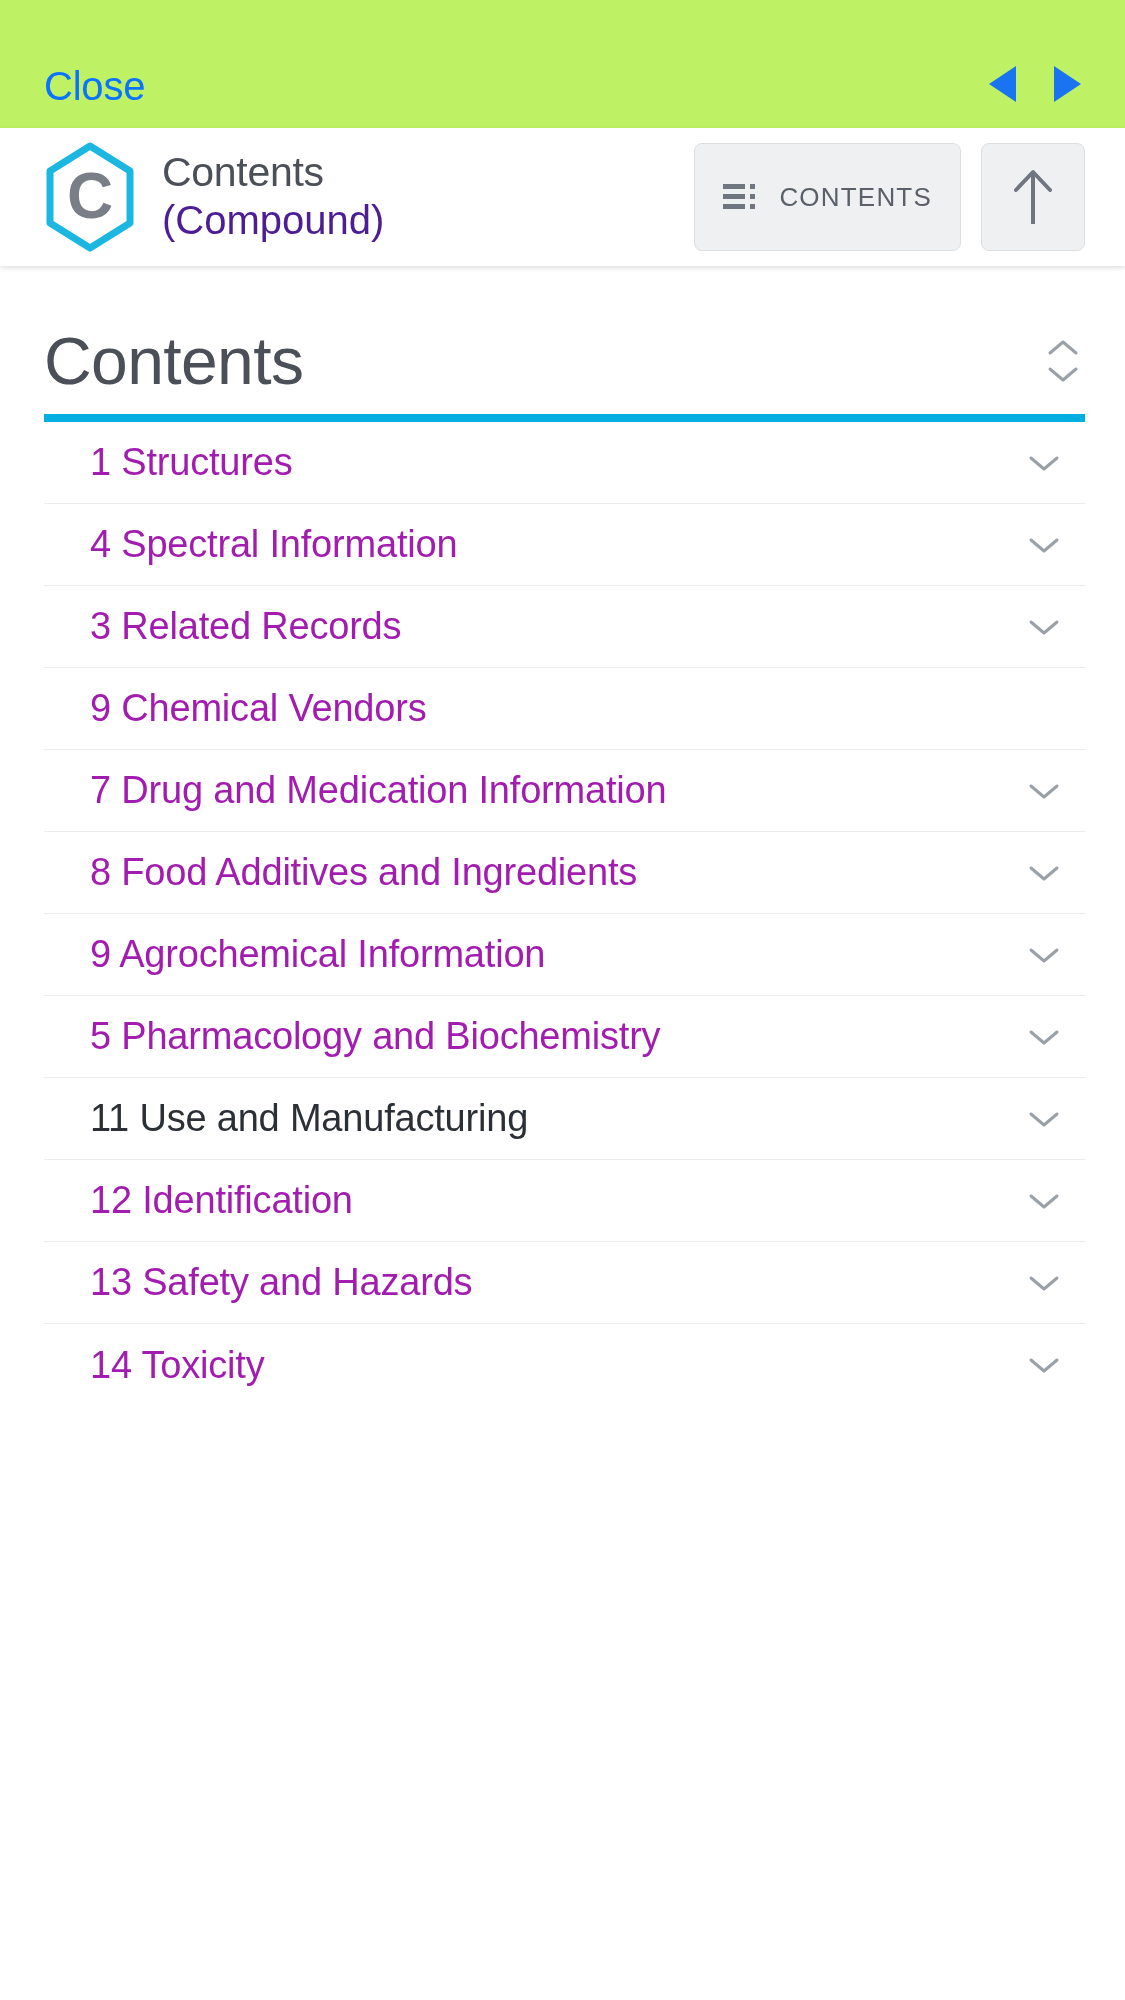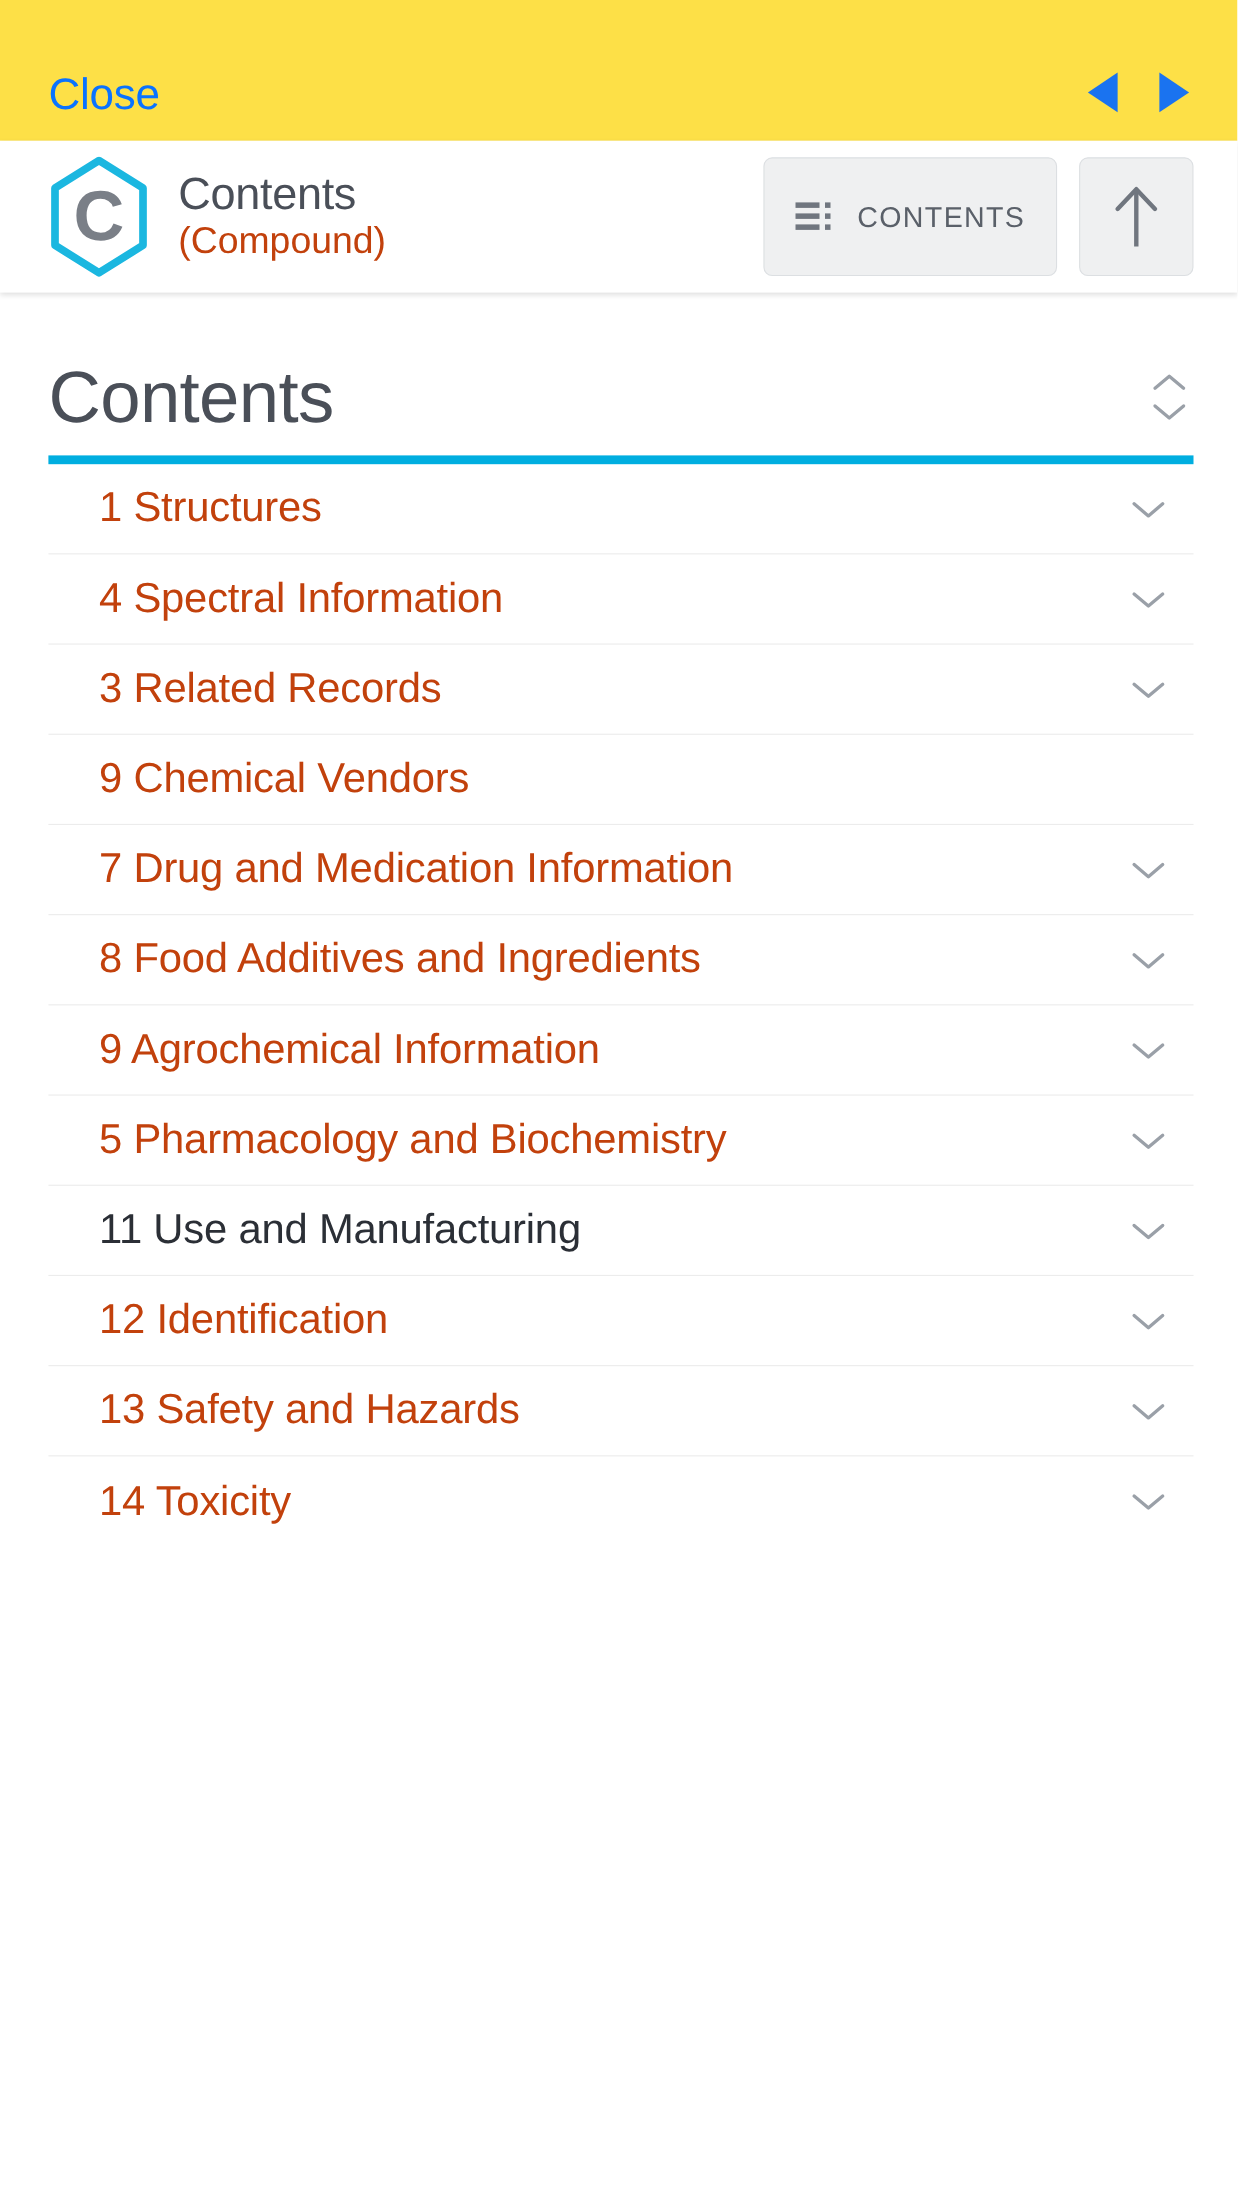--- a/index.html
+++ b/index.html
@@ -7,21 +7,21 @@
     width: 1125px;
     height: 2000px;
     background: #ffffff;
     font-family: "Liberation Sans", sans-serif;
     overflow: hidden;
   }
 
   
   #browser-chrome {
     height: 128px;
-    background: #fde047;
+    background: #bef264;
     position: relative;
     display: flex;
     align-items: flex-end;
     padding: 0 44px 22px 44px;
   }
   #close-button {
     color: #0a73ff;
     font-size: 40px;
     letter-spacing: -0.2px;
     line-height: 1;
@@ -60,22 +60,22 @@
   }
   #compound-logo { width: 92px; height: 110px; flex: 0 0 auto; }
   #title-block { margin-left: 26px; }
   #record-title {
     font-size: 41px;
     color: #4a4f58;
     line-height: 1.06;
     letter-spacing: -0.3px;
   }
   #record-subtitle {
-    font-size: 34px;
-    color: #c2410c;
+    font-size: 40px;
+    color: #4c1d95;
     line-height: 1.15;
     margin-top: 2px;
   }
   #header-actions {
     margin-left: auto;
     display: flex;
     align-items: center;
     gap: 20px;
   }
   #contents-button {
@@ -144,21 +144,21 @@
     align-items: center;
     height: 82px;
     border-bottom: 1px solid #ececec;
     cursor: pointer;
     padding-left: 46px;
     padding-right: 24px;
   }
   .toc-item:last-child { border-bottom: none; }
   .toc-label {
     font-size: 38px;
-    color: #c2410c;
+    color: #a21caf;
     letter-spacing: -0.2px;
     white-space: nowrap;
   }
   .toc-item.active .toc-label { color: #2b2f36; }
   .toc-chevron {
     margin-left: auto;
     width: 34px;
     height: 34px;
     display: flex;
     align-items: center;

